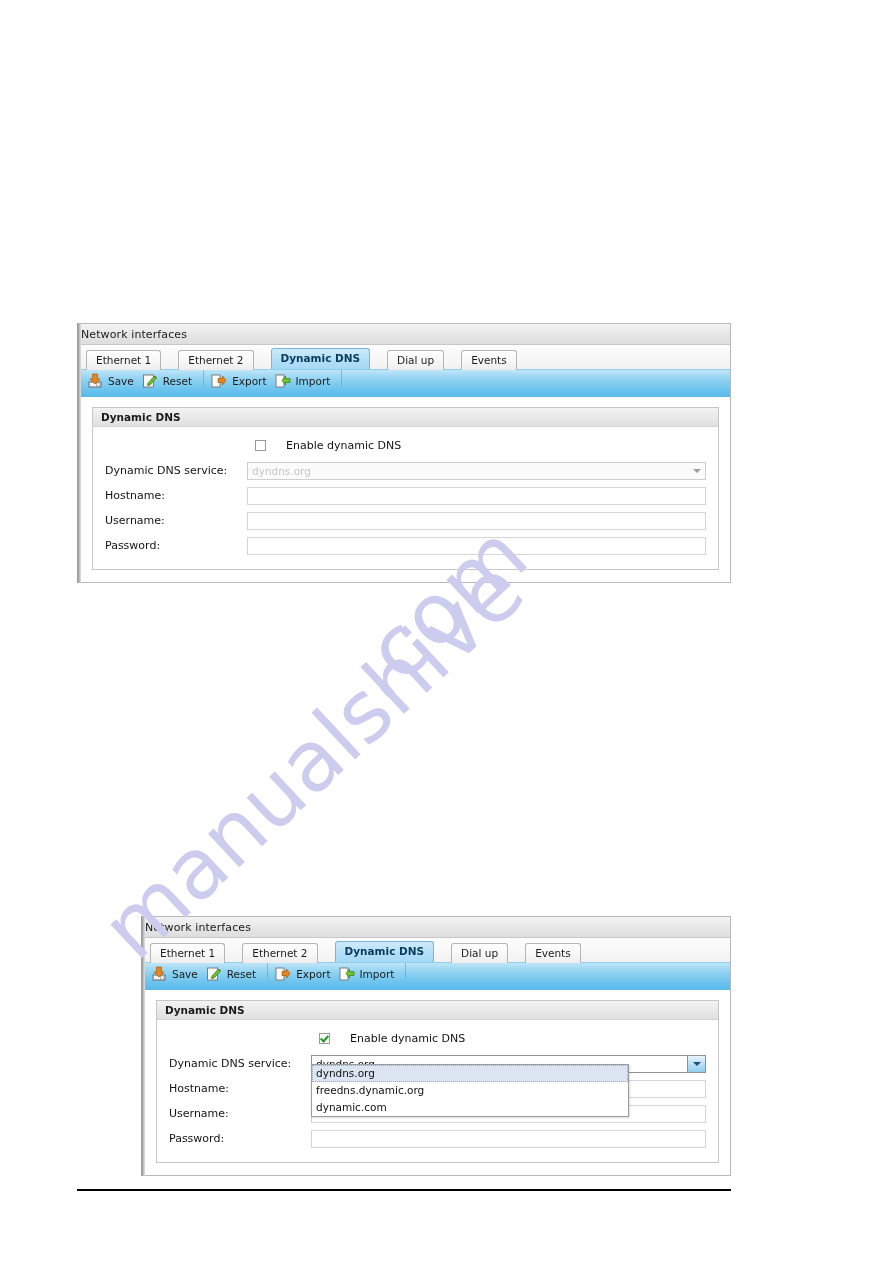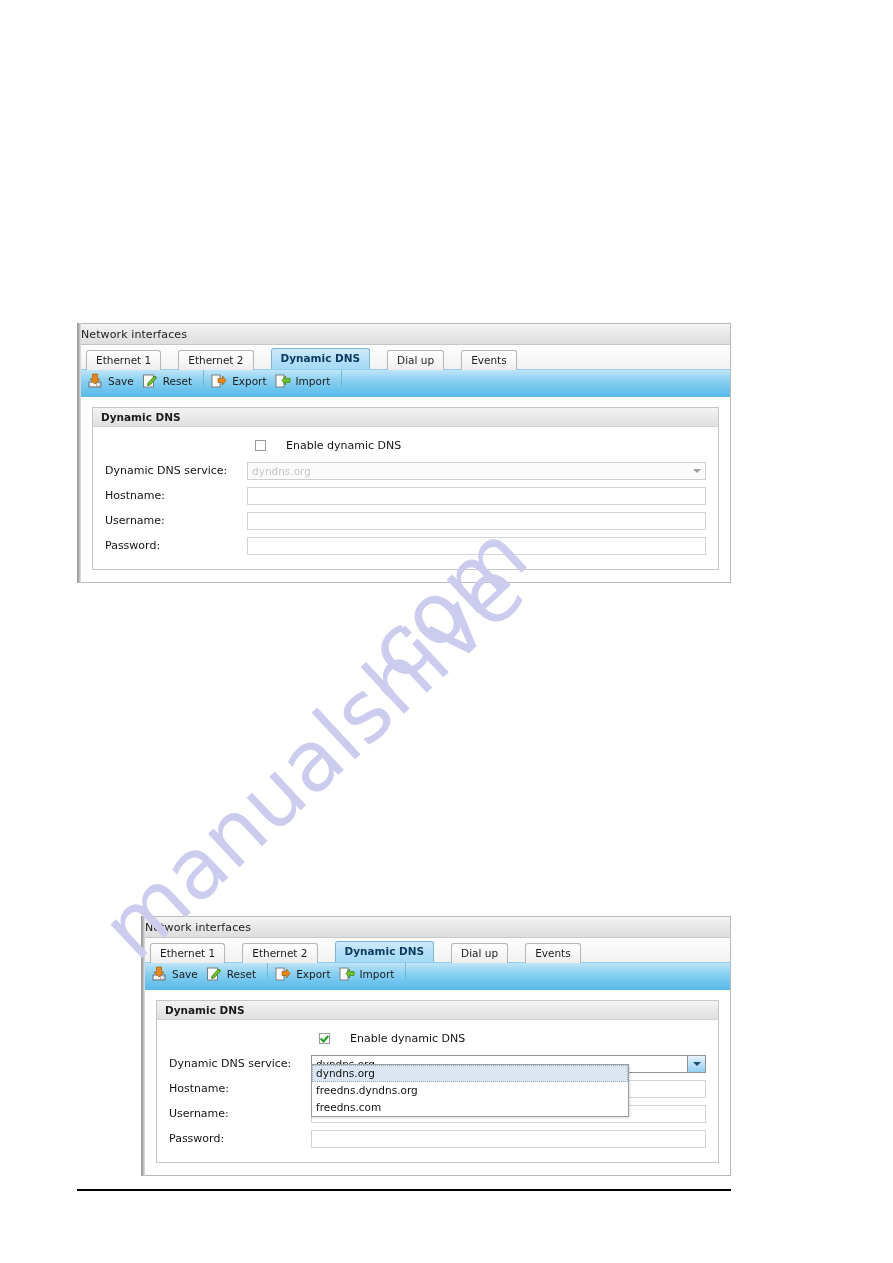--- a/index.html
+++ b/index.html
@@ -511,22 +511,22 @@
 
           <div class="frow" style="margin-bottom:0">
             <span class="flabel">Password:</span>
             <span class="fctl">
                 <span class="tinput" style="display:block"></span>
               </span>
           </div>
 
           <div class="dd-popup" style="left:154px; top:44px; width:318px;">
             <div class="dd-opt sel-hl">dyndns.org</div>
-            <div class="dd-opt">freedns.dyndns.org</div>
-            <div class="dd-opt">freedns.com</div>
+            <div class="dd-opt">freedns.dynamic.org</div>
+            <div class="dd-opt">dynamic.com</div>
           </div>
 
         </div>
       </div>
     </div>
 
   </div>
 </div>
 
 <div class="rule"></div>

